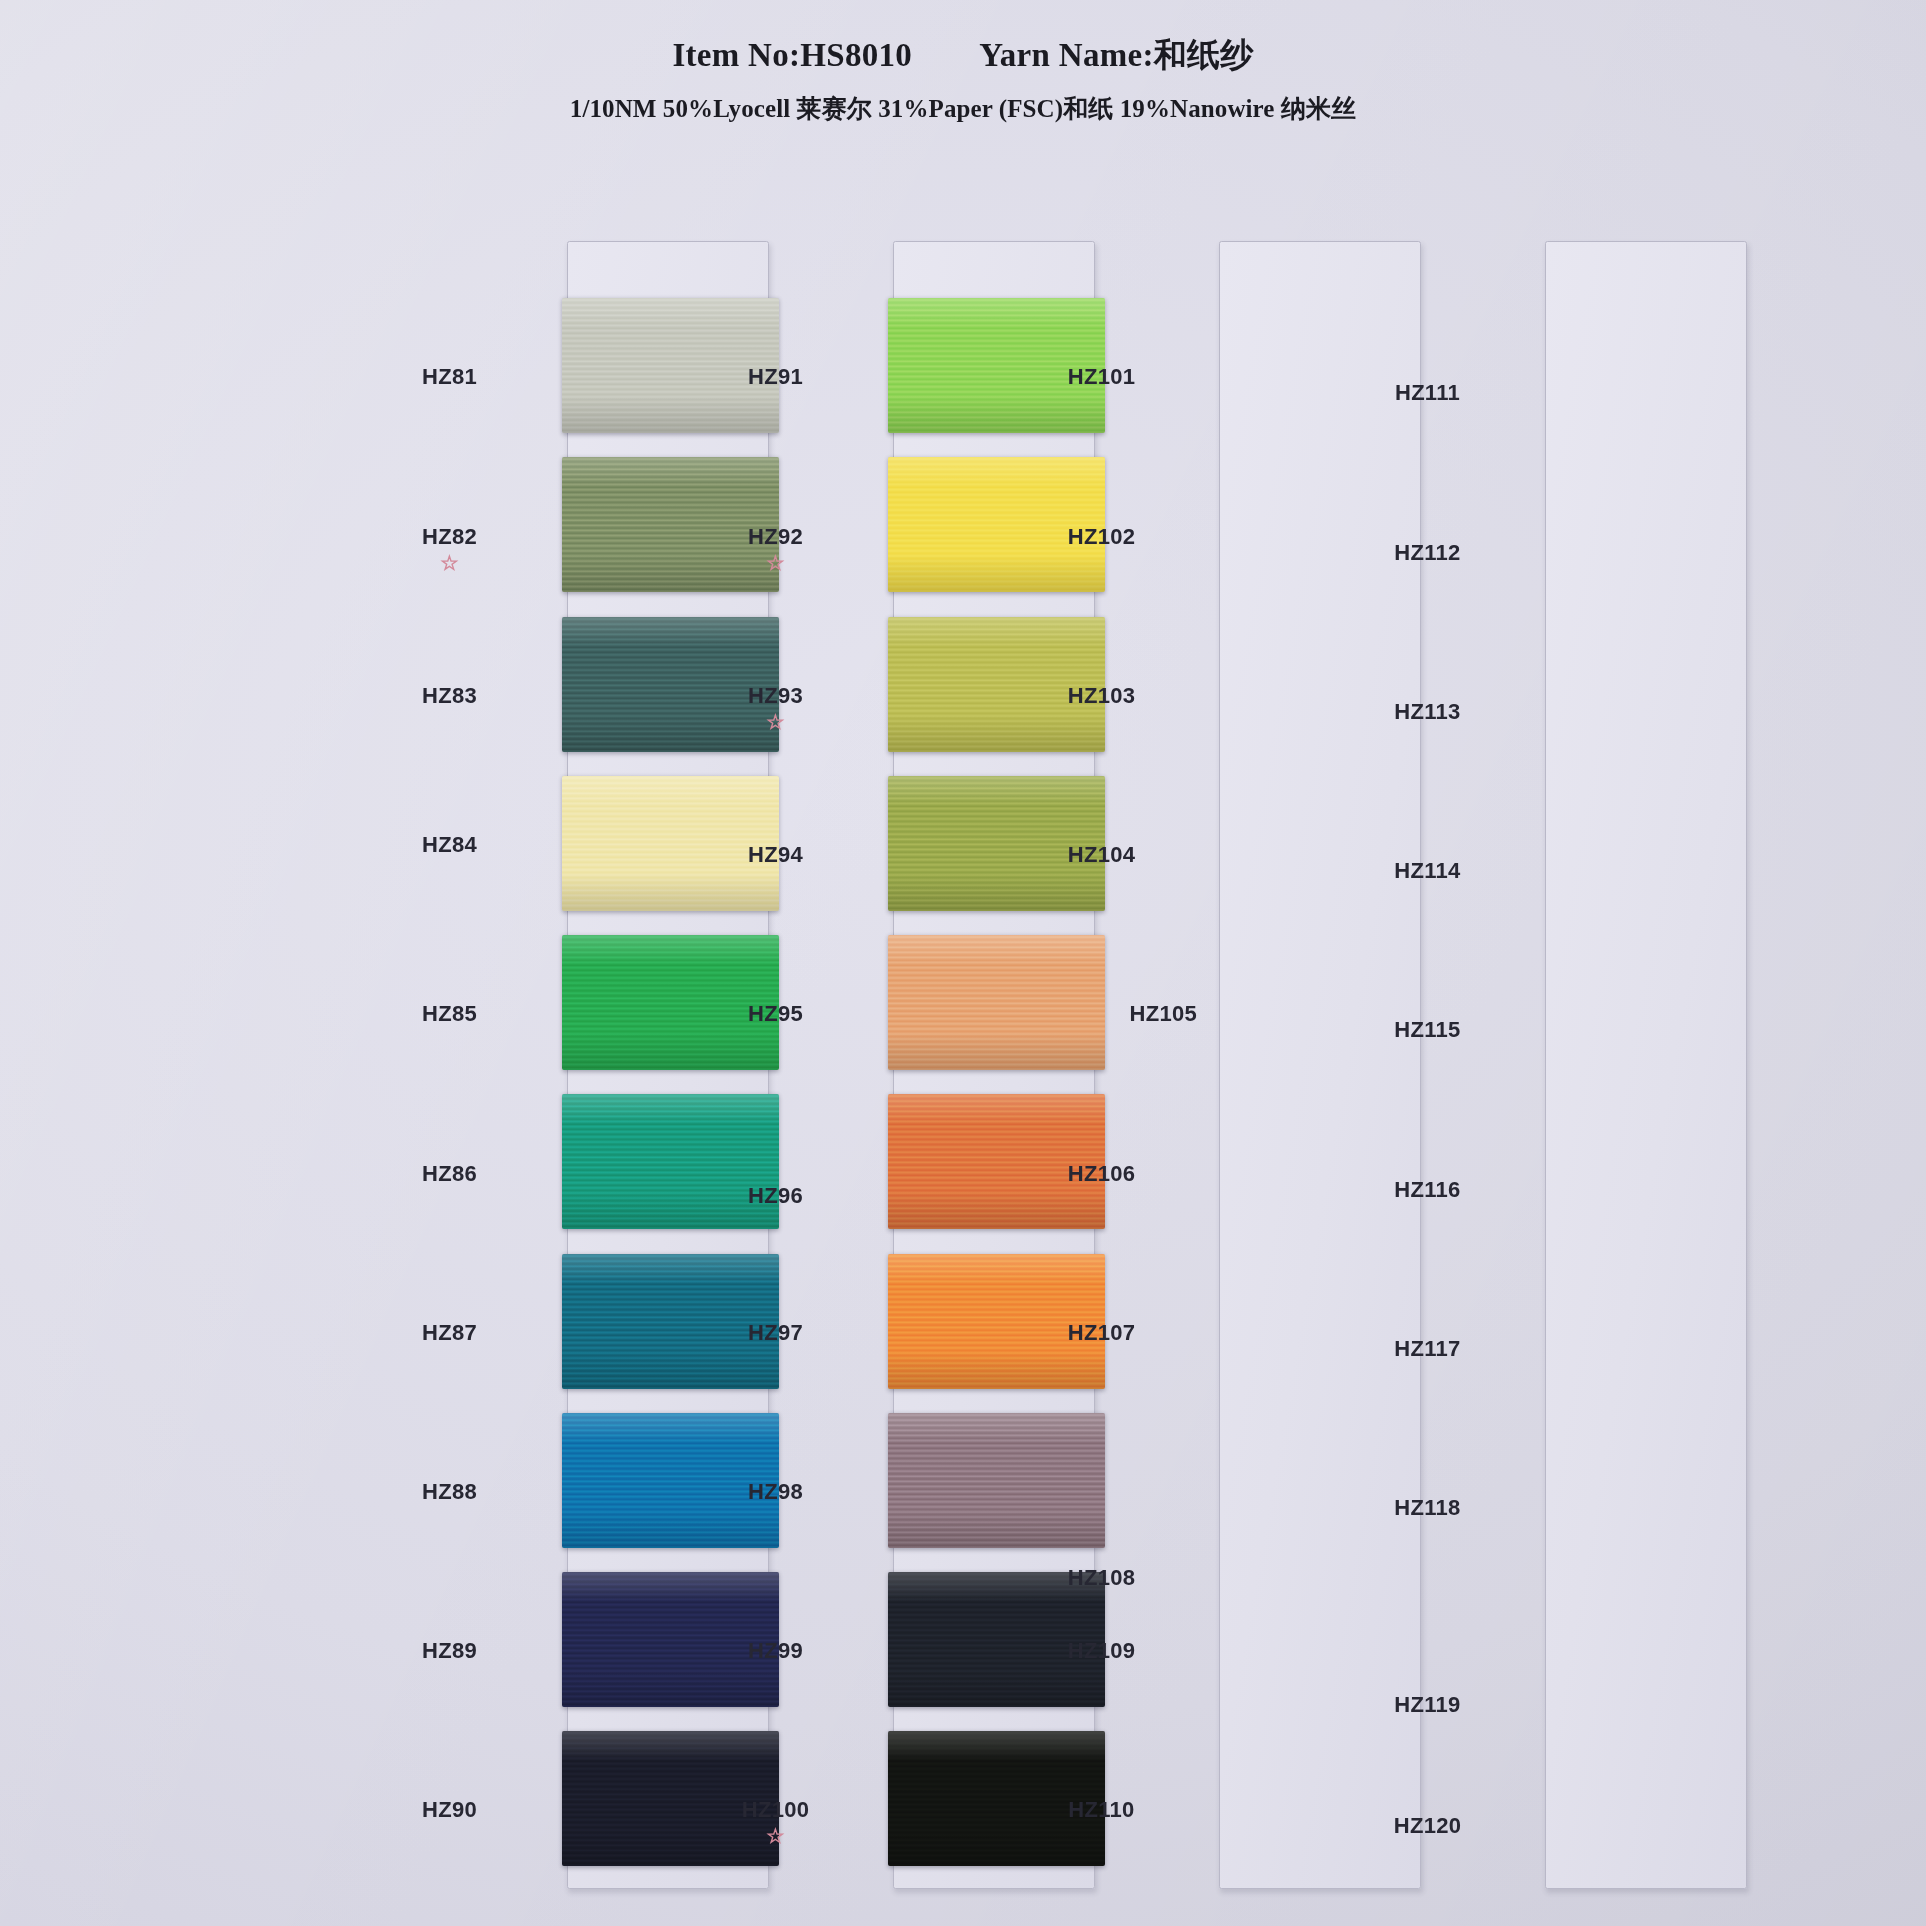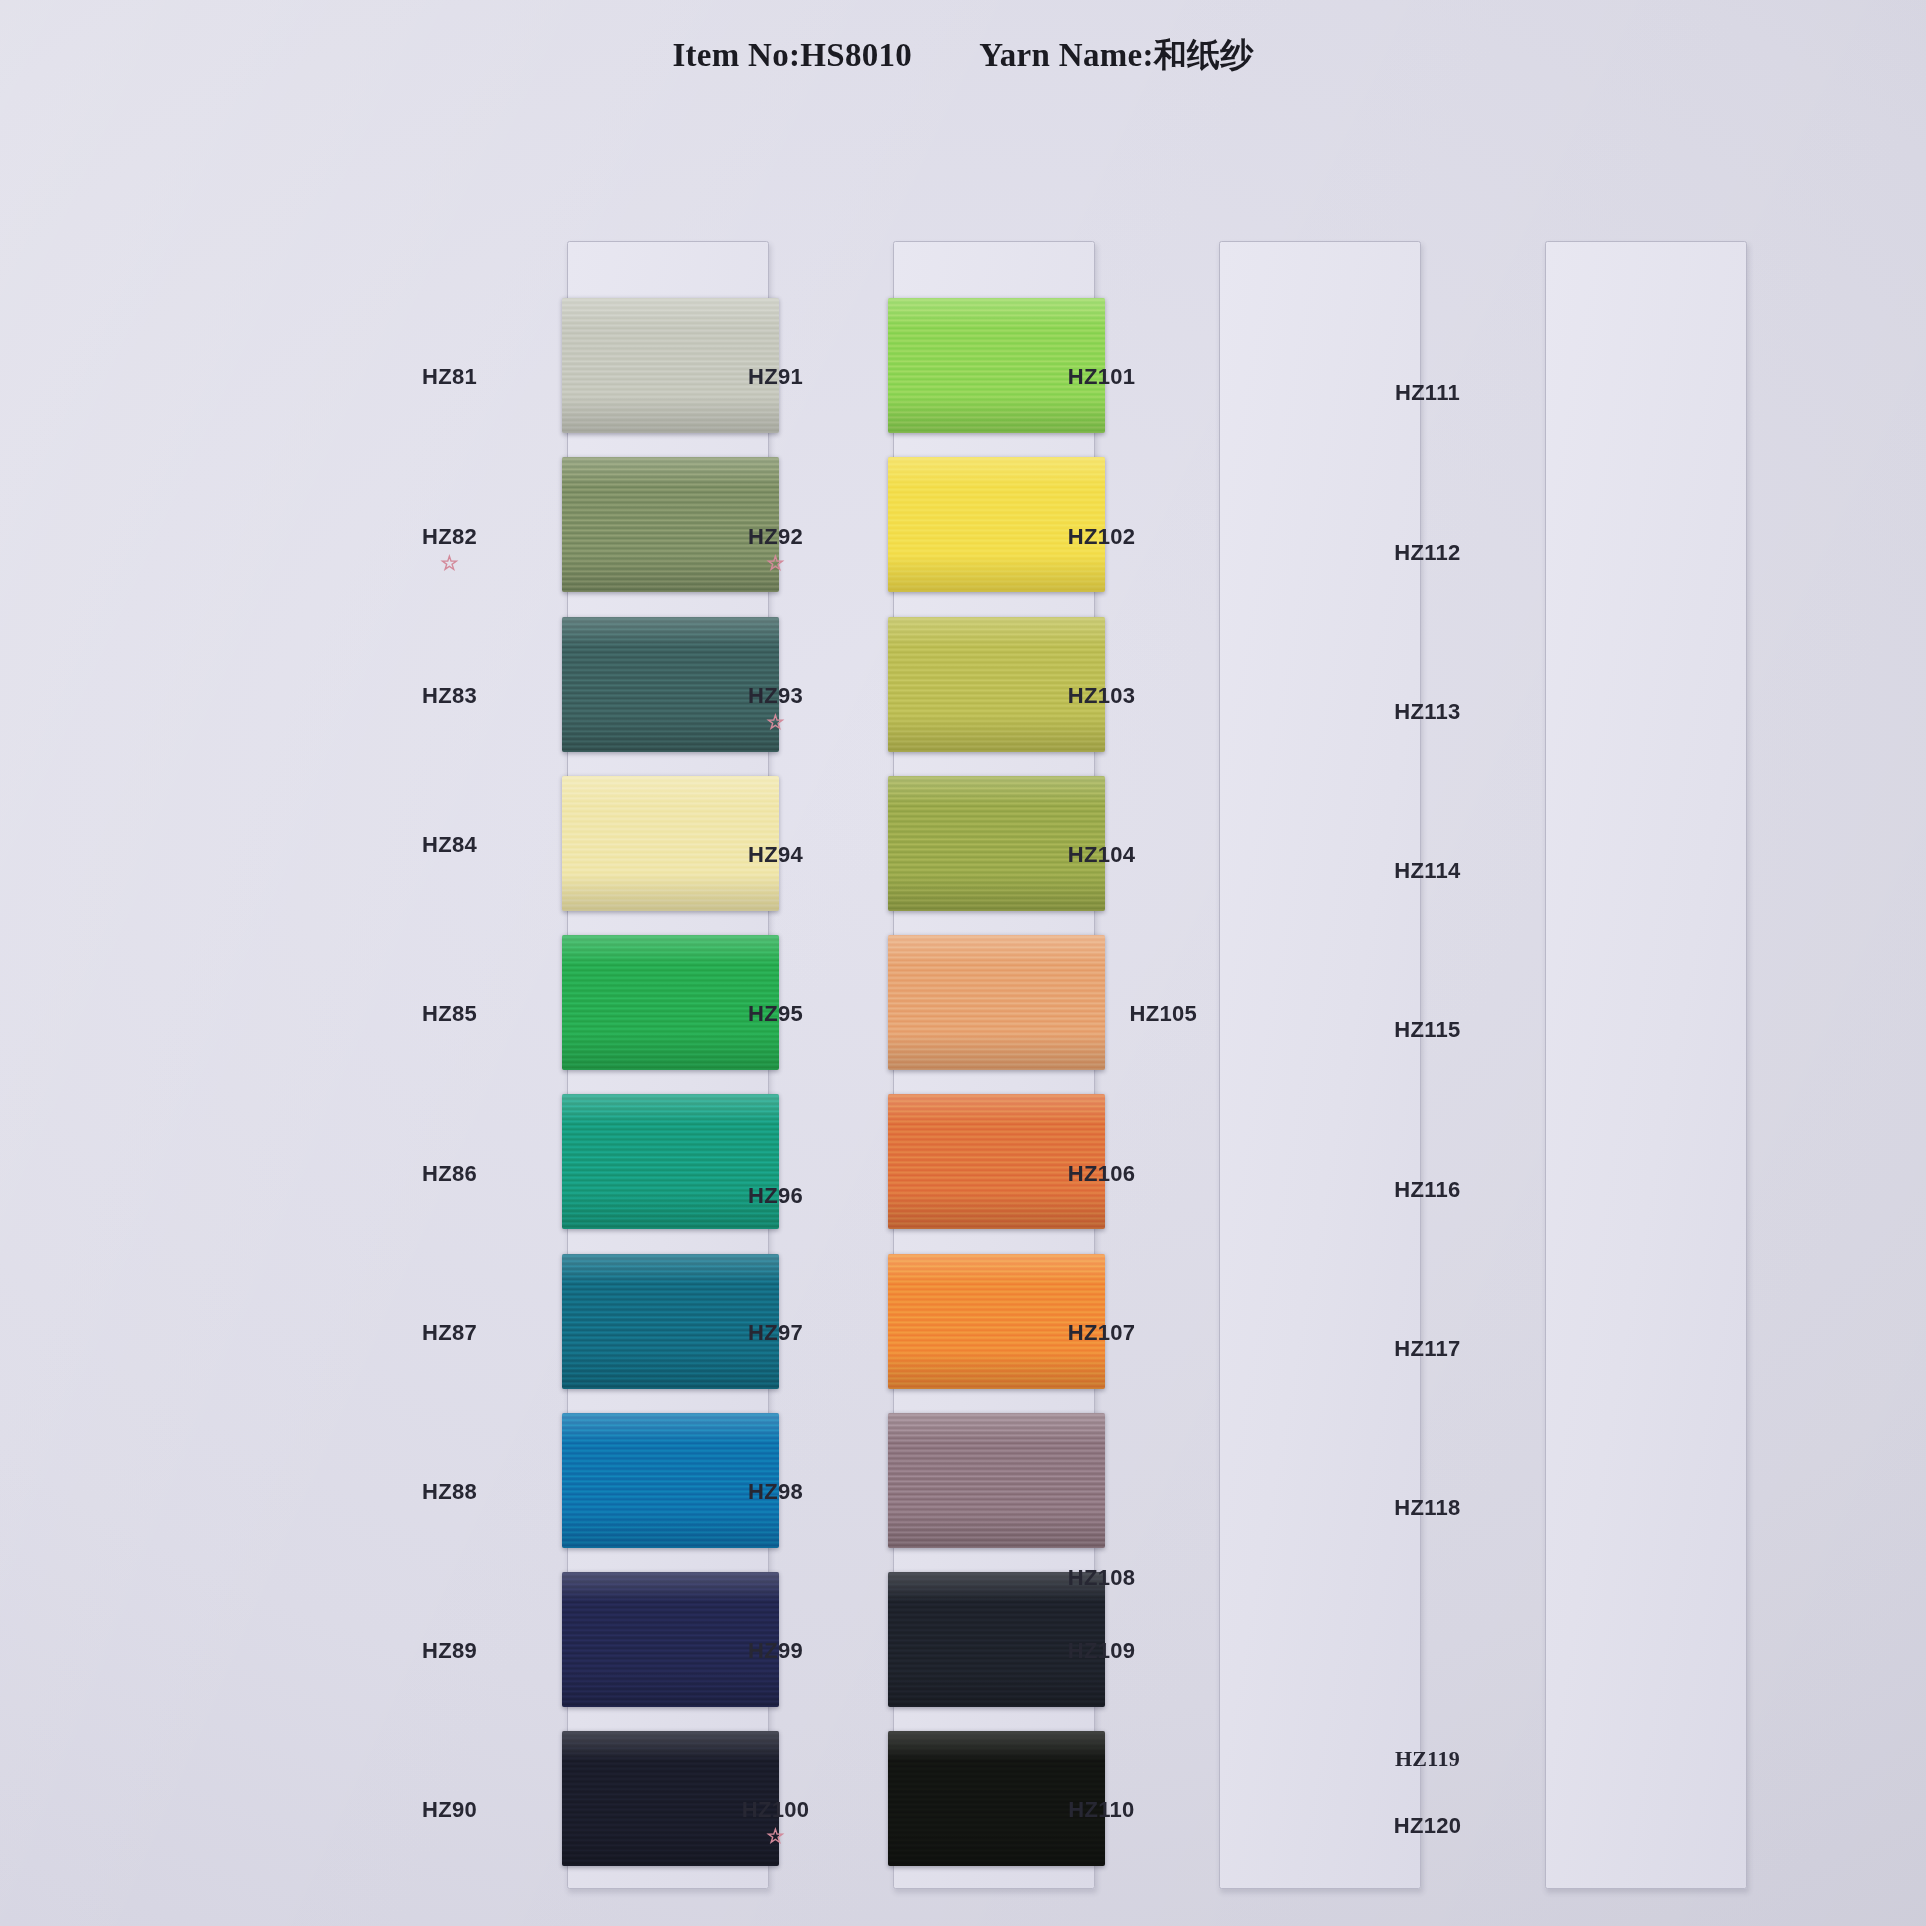--- a/index.html
+++ b/index.html
@@ -112,20 +112,21 @@
   .lbl.c3{left:1006px;}
   .lbl.c4{left:1332px;margin-top:16px;}
 </style>
 </head>
 <body>
 
 <div id="sheet"></div>
 
 <div id="header">
   <div class="h-line1">Item No:HS8010        Yarn Name:和纸纱</div>
+  <div class="h-line2">1/10NM 50%Lyocell 莱赛尔 31%Paper (FSC)和纸 19%Nanowire 纳米丝</div>
 </div>
 
 <div id="board">
   <div class="strip s1"></div>
   <div class="strip s2"></div>
   <div class="strip s3"></div>
   <div class="strip s4"></div>
 <div class="skein" style="left: 562px; top: 298px; background: rgb(198, 200, 189);">
       <div class="fib"></div>
       <div class="shade"></div>
@@ -237,16 +238,16 @@
     <div class="lbl c3" style="top: 1638px;"><span>HZ109</span></div>
     <div class="lbl c3" style="top: 1797px;"><span>HZ110</span></div>
     <div class="lbl c4" style="top: 364px;"><span>HZ111</span></div>
     <div class="lbl c4" style="top: 524px;"><span>HZ112</span></div>
     <div class="lbl c4" style="top: 683px;"><span>HZ113</span></div>
     <div class="lbl c4" style="top: 842px;"><span>HZ114</span></div>
     <div class="lbl c4" style="top: 1001px;"><span>HZ115</span></div>
     <div class="lbl c4" style="top: 1161px;"><span>HZ116</span></div>
     <div class="lbl c4" style="top: 1320px;"><span>HZ117</span></div>
     <div class="lbl c4" style="top: 1479px;"><span>HZ118</span></div>
-    <div class="lbl c4" style="top: 1730px; font-family: Liberation Serif, serif;"><span>HZ119</span></div>
+    <div class="lbl c4" style="top: 1676px;"><span>HZ119</span></div>
     <div class="lbl c4" style="top: 1797px;"><span>HZ120</span></div>
   </div>
 
 
 </body></html>

